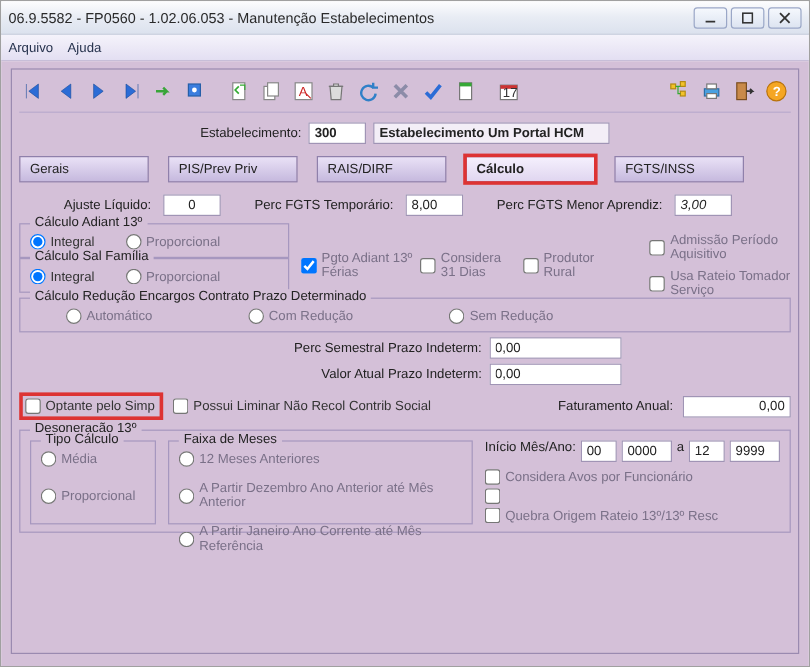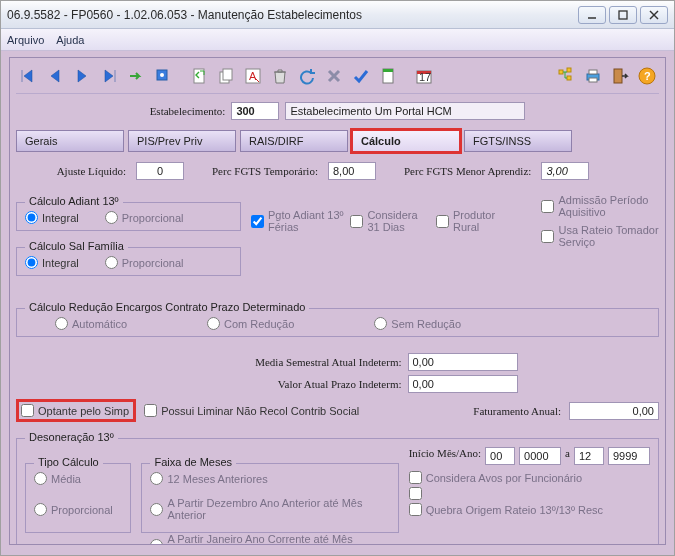--- a/index.html
+++ b/index.html
@@ -17,37 +17,37 @@
 
 .outer { flex: 1; background: #d4c0d8; padding: 6px 8px 10px 8px; overflow: hidden; }
 .panel { background: #d4c0d8; border: 1px solid #9a8ab0; height: 100%; padding: 4px 6px 8px 6px; overflow: hidden; }
 
 .toolbar { height: 32px; background: #d4c0d8; display: flex; align-items: center; gap: 3px; padding: 2px 0 6px 0; border-bottom: 1px solid #b9aacd; }
 .tbtn { width: 24px; height: 24px; display:flex; align-items:center; justify-content:center; }
 .sep { width: 6px; }
 svg { display:block; }
 
 .row { display:flex; align-items:center; gap:6px; }
-.label { color:#222; white-space:nowrap;font-family:Liberation Serif, serif; }
+.label { color:#222; white-space:nowrap; }
 .input { background:#fff; border:1px solid #a094b5; height:18px; padding:1px 4px; color:#222; }
 .readonly { background:#f3eef7; }
 
 .estab-row { margin: 8px 0 10px 0; justify-content: center; }
 .estab-row .input.code { width: 48px; font-weight: bold; }
-.estab-row .input.name { width: 240px; }
-
-.tabs { display:flex; gap:4px; margin-bottom:10px; }
+.estab-row .input.name { width: 197px; font-weight: bold; }
+
+.tabs { display:flex; gap:16px; margin-bottom:10px; }
 .tab { width: 108px; height: 22px; background: linear-gradient(#e9e1f6,#c6b9de); border:1px solid #8f80ab; display:flex; align-items:center; padding:0 8px; color:#222; cursor:default; position: relative; }
 .tab.active { background: linear-gradient(#f5f0fd,#e0d6f0); font-weight:600; }
 .highlight-tab { position:absolute; inset:-3px -3px -3px -3px; border:3px solid #d33; pointer-events:none; }
 
 .line { display:flex; align-items:center; gap:10px; margin-bottom:6px; }
 .line .label { text-align:right; }
 
-.groupbox { border:1px solid #a697bf; padding: 8px 8px 6px 8px; margin: 16px 0; position:relative; }
+.groupbox { border:1px solid #a697bf; padding: 8px 8px 6px 8px; margin: 0 0; position:relative; }
 .groupbox > .caption { position:absolute; top:-8px; left:8px; background:#d4c0d8; padding:0 4px; color:#222; font-size:11px; }
 
 .twocol { display:flex; gap:10px; }
 .colA { width: 225px; }
 .colB { flex:1; }
 
 .radio, .check { display:flex; align-items:center; gap:4px; color:#333; }
 .radio input, .check input { margin:0; }
 .muted { color:#7a7088; }
 
@@ -327,21 +327,21 @@
             </label>
           <label class="radio muted">
               <input type="radio" name="rd" style="">
               <span>Sem Redução</span>
             </label>
         </div>
       </div>
 
       <div class="centered-inputs">
         <div class="row">
-          <span class="label">Media Semestral Atual Indeterm:</span>
+          <span class="label">Perc Semestral Prazo Indeterm:</span>
           <input class="input" style="width: 110px;" value="0,00">
         </div>
         <div class="row">
           <span class="label">Valor Atual Prazo Indeterm:</span>
           <input class="input" style="width: 110px;" value="0,00">
         </div>
       </div>
 
       <div class="simp-row">
         <div class="simp-box">

